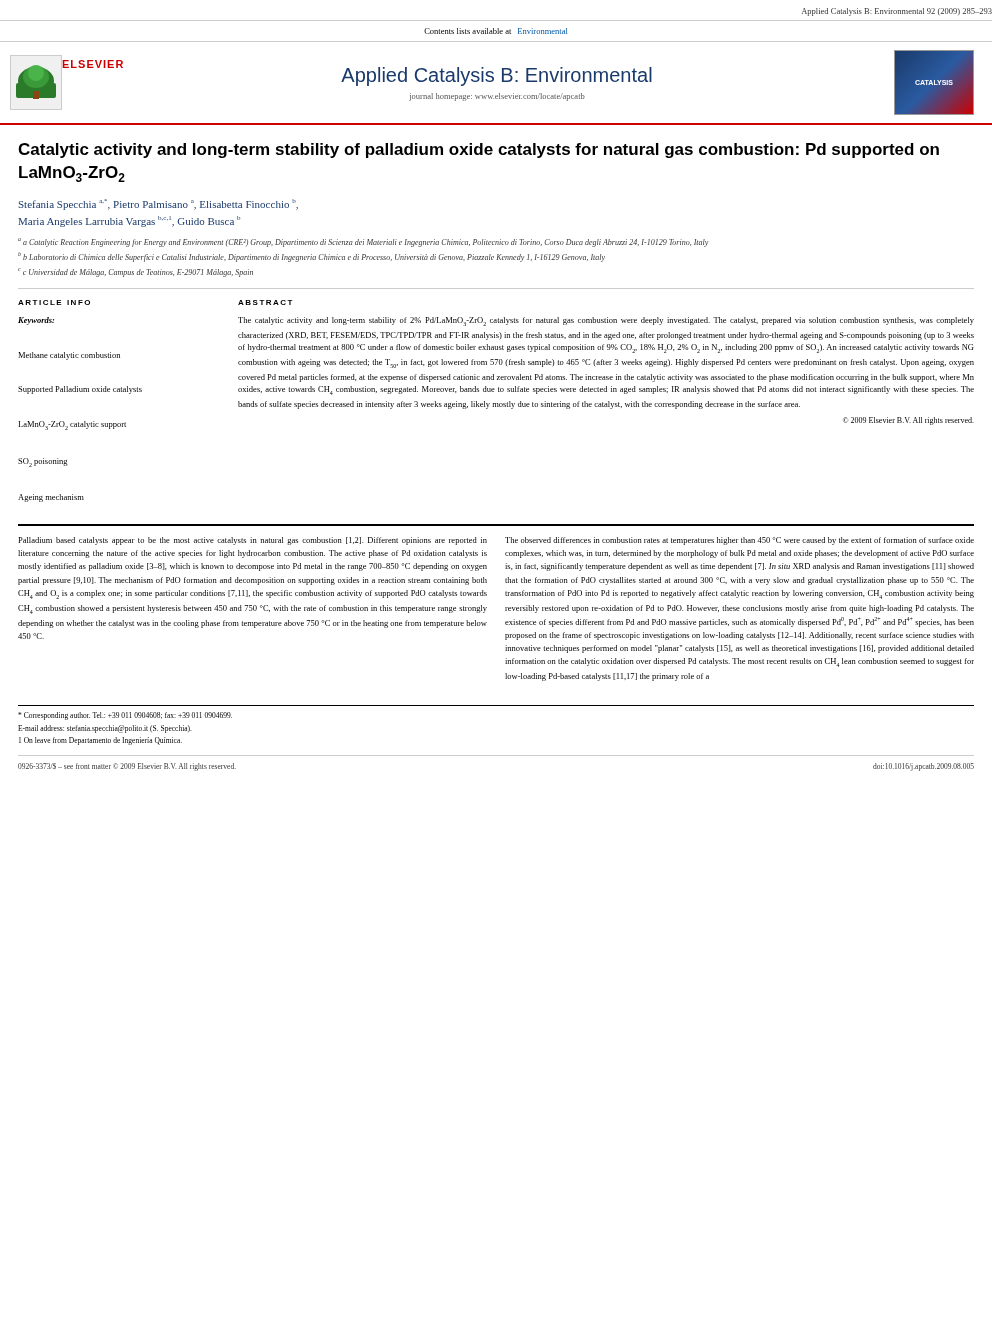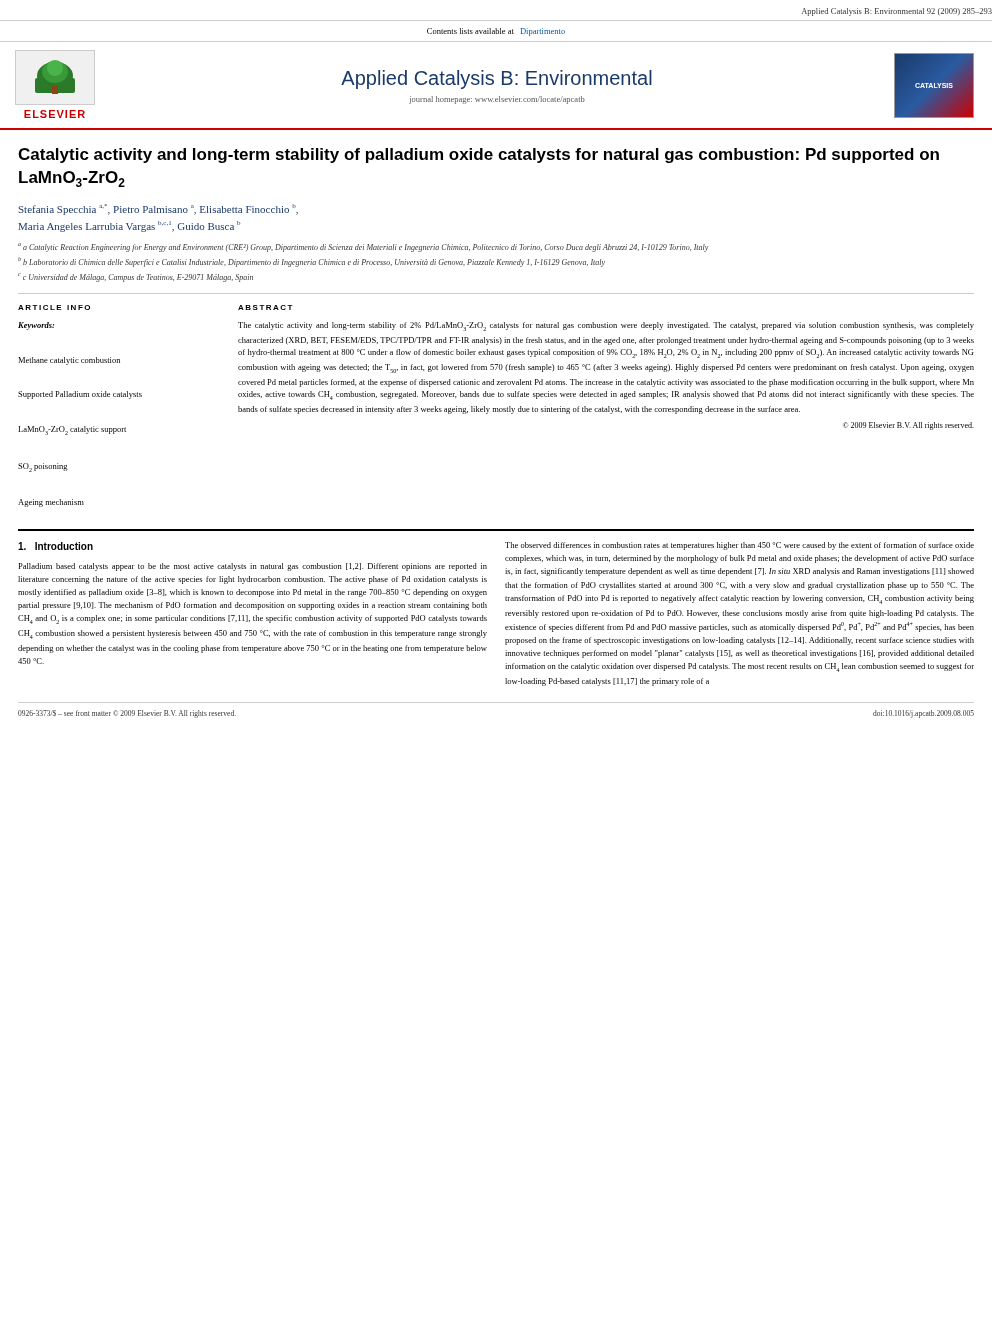--- a/index.html
+++ b/index.html
@@ -39,22 +39,21 @@
     
     .journal-header {
       display: flex;
       align-items: center;
       justify-content: space-between;
       padding: 8px 18px 8px 10px;
       border-bottom: 2px solid #c00;
     }
     .elsevier-logo {
       display: flex;
-      flex-direction: column;
-      align-items: center;
+      flex-direction: row;
       width: 90px;
     }
     .elsevier-logo-box {
       width: 80px;
       height: 55px;
       background: #f0f0f0;
       border: 1px solid #ccc;
       display: flex;
       align-items: center;
       justify-content: center;
@@ -267,21 +266,21 @@
   </style>
 </head>
 <body>
 
 <div class="journal-top-header">
   <span>Applied Catalysis B: Environmental 92 (2009) 285–293</span>
 </div>
 
 <div class="science-direct-bar">
   <span>Contents lists available at</span>
-  <a href="#">Dipartimento</a>
+  <a href="#">Environmental</a>
 </div>
 
 <div class="journal-header">
 
   <div class="elsevier-logo">
     <div class="elsevier-logo-box">
 
       <svg width="50" height="40" viewBox="0 0 50 40">
         <rect x="5" y="20" width="40" height="15" fill="#2a7a2a" rx="2"></rect>
         <ellipse cx="25" cy="18" rx="18" ry="14" fill="#2a7a2a"></ellipse>
@@ -361,41 +360,41 @@
       <div class="copyright-line">© 2009 Elsevier B.V. All rights reserved.</div>
 
     </div>
   </div>
 
   <hr class="body-divider">
 
   <div class="body-two-col">
 
     <div class="body-col">
-      <div class="body-section-title">
-        <span>1.</span>
-        &nbsp;
-        <span>Introduction</span>
-      </div>
       <div class="body-text">
         <p>
           Palladium based catalysts appear to be the most active catalysts in natural gas combustion [1,2]. Different opinions are reported in literature concerning the nature of the active species for light hydrocarbon combustion. The active phase of Pd oxidation catalysts is mostly identified as palladium oxide [3–8], which is known to decompose into Pd metal in the range 700–850 °C depending on oxygen partial pressure [9,10]. The mechanism of PdO formation and decomposition on supporting oxides in a reaction stream containing both CH<sub>4</sub> and O<sub>2</sub> is a complex one; in some particular conditions [7,11], the specific combustion activity of supported PdO catalysts towards CH<sub>4</sub> combustion showed a persistent hysteresis between 450 and 750 °C, with the rate of combustion in this temperature range strongly depending on whether the catalyst was in the cooling phase from temperature above 750 °C or in the heating one from temperature below 450 °C.
         </p>
       </div>
     </div>
 
     <div class="body-col">
       <div class="body-text">
         <p>
           The observed differences in combustion rates at temperatures higher than 450 °C were caused by the extent of formation of surface oxide complexes, which was, in turn, determined by the morphology of bulk Pd metal and oxide phases; the development of active PdO surface is, in fact, significantly temperature dependent as well as time dependent [7]. <em>In situ</em> XRD analysis and Raman investigations [11] showed that the formation of PdO crystallites started at around 300 °C, with a very slow and gradual crystallization phase up to 550 °C. The transformation of PdO into Pd is reported to negatively affect catalytic reaction by lowering conversion, CH<sub>4</sub> combustion activity being reversibly restored upon re-oxidation of Pd to PdO. However, these conclusions mostly arise from quite high-loading Pd catalysts. The existence of species different from Pd and PdO massive particles, such as atomically dispersed Pd<sup>0</sup>, Pd<sup>+</sup>, Pd<sup>2+</sup> and Pd<sup>4+</sup> species, has been proposed on the frame of spectroscopic investigations on low-loading catalysts [12–14]. Additionally, recent surface science studies with innovative techniques performed on model "planar" catalysts [15], as well as theoretical investigations [16], provided additional detailed information on the catalytic oxidation over dispersed Pd catalysts. The most recent results on CH<sub>4</sub> lean combustion seemed to suggest for low-loading Pd-based catalysts [11,17] the primary role of a
         </p>
       </div>
     </div>
 
   </div>
 
+  <div class="footnotes-area">
+    <div class="fn-line">* Corresponding author. Tel.: +39 011 0904608; fax: +39 011 0904699.</div>
+    <div class="fn-line">E-mail address: stefania.specchia@polito.it (S. Specchia).</div>
+    <div class="fn-line">1 On leave from Departamento de Ingeniería Química.</div>
+  </div>
 
   <div class="article-footer">
     <div>0926-3373/$ – see front matter © 2009 Elsevier B.V. All rights reserved.</div>
     <div>doi:10.1016/j.apcatb.2009.08.005</div>
   </div>
 
 </div>
 
 </body></html>

